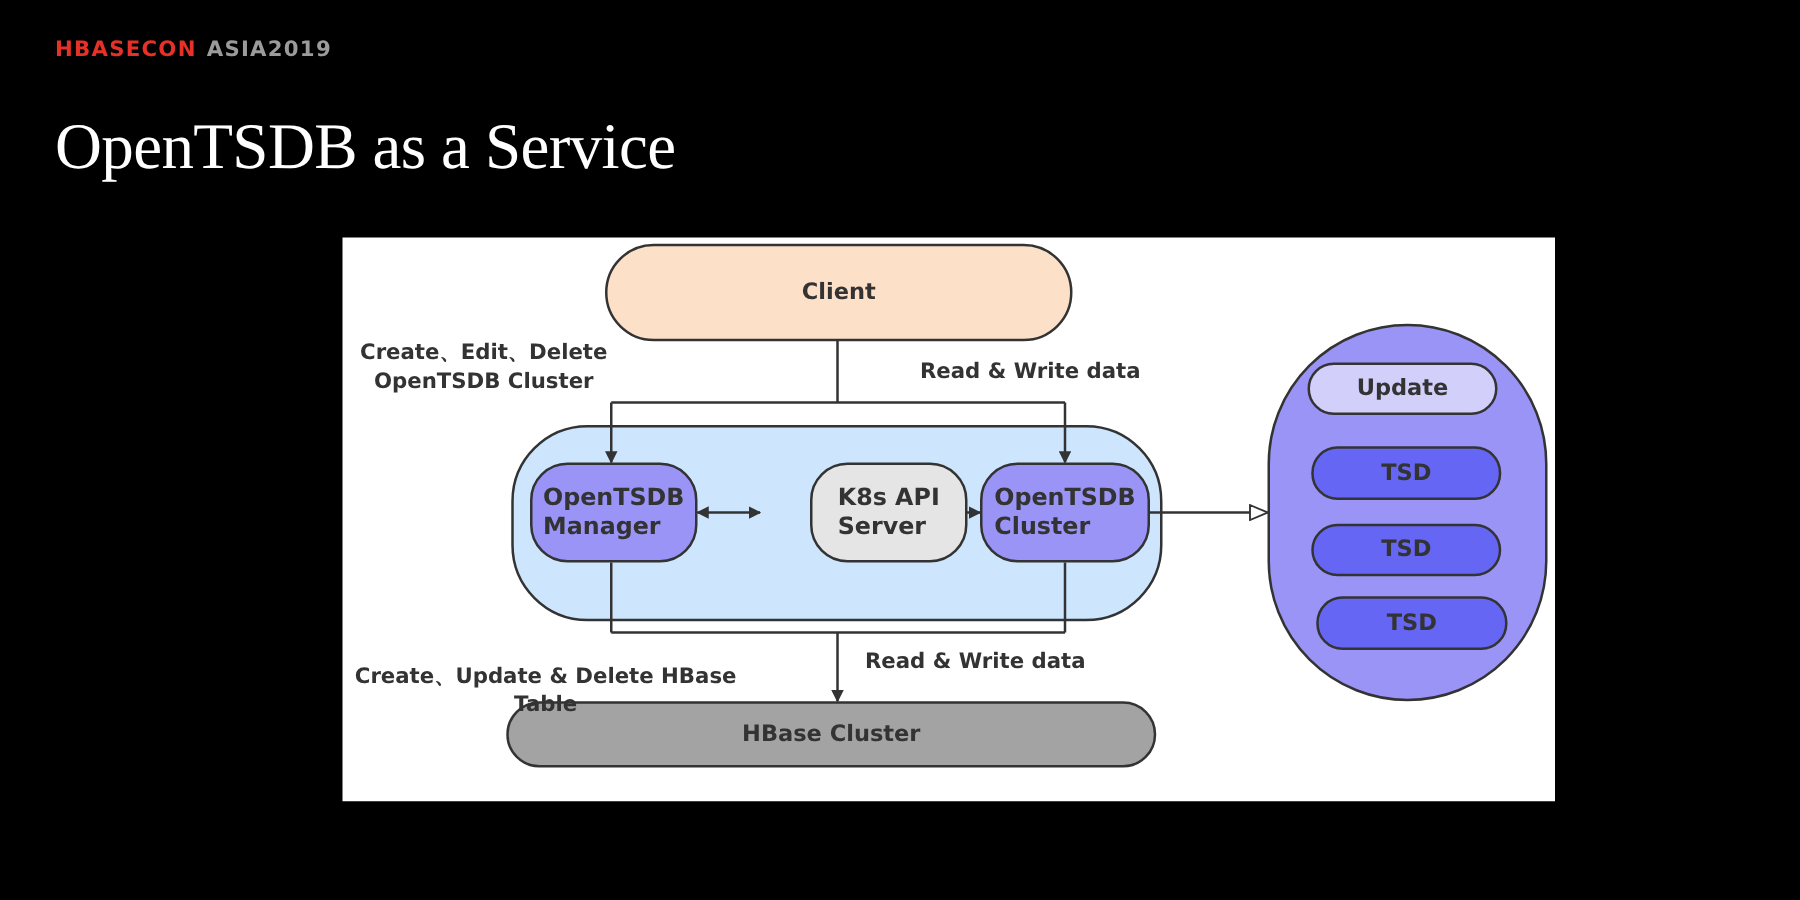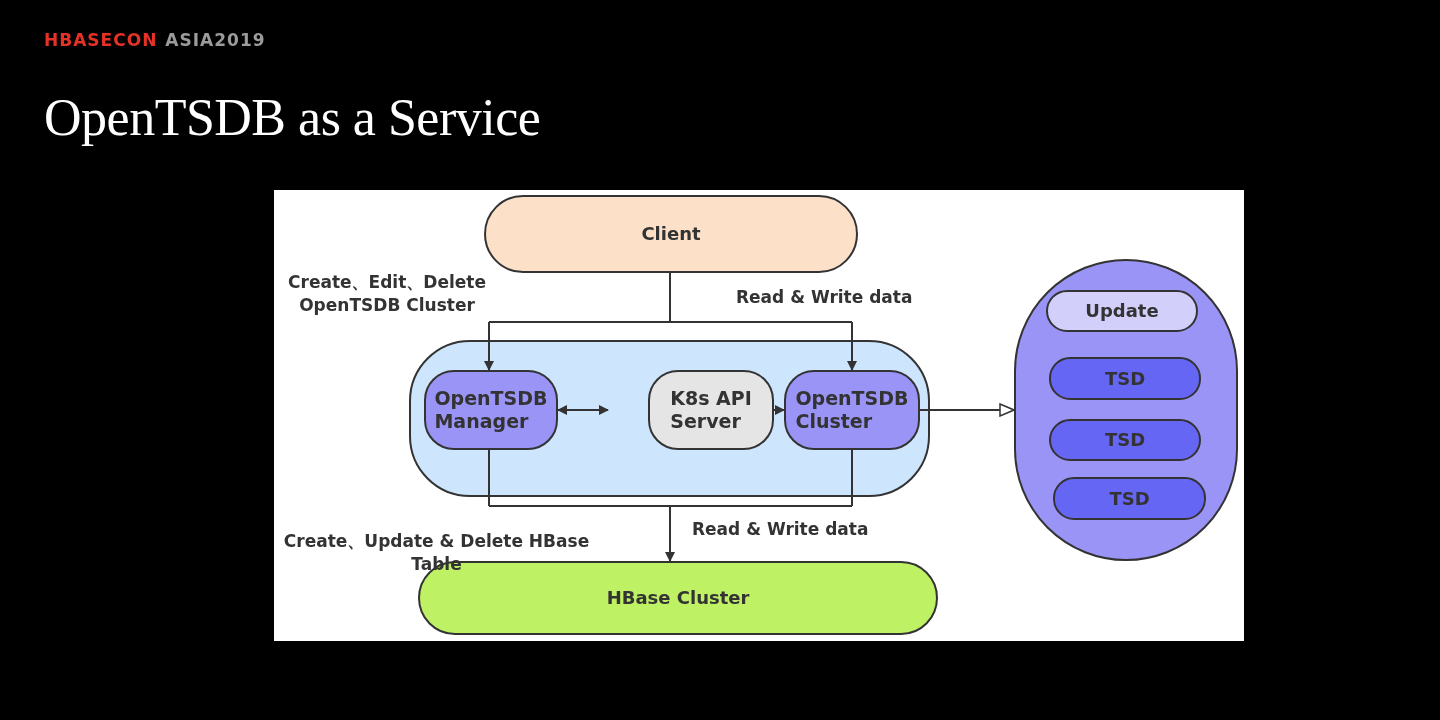--- a/index.html
+++ b/index.html
@@ -68,21 +68,21 @@
   <div class="node" style="left:334px;top:180px;width:126px;height:80px;border-radius:30px;background:#e5e5e5;font-size:19px;white-space:pre-line;margin-left:40px;">
     <span>K8s API
 Server</span>
   </div>
 
   <div class="node" style="left:510px;top:180px;width:136px;height:80px;border-radius:30px;background:#9a94f7;font-size:19px;white-space:pre-line;">
     <span>OpenTSDB
 Cluster</span>
   </div>
 
-  <div class="node" style="left:144px;top:371px;width:520px;height:74px;border-radius:37px;background:#bef264;font-size:18px;">
+  <div class="node" style="left:131px;top:371px;width:520px;height:53px;border-radius:37px;background:#a3a3a3;font-size:18px;">
     <span>HBase Cluster</span>
   </div>
 
   <div class="node" style="left:772px;top:100px;width:152px;height:42px;border-radius:21px;background:#d2d0fb;font-size:18px;">
     <span>Update</span>
   </div>
   <div class="node" style="left:775px;top:167px;width:152px;height:43px;border-radius:21px;background:#6666f5;font-size:18px;">
     <span>TSD</span>
   </div>
   <div class="node" style="left:775px;top:229px;width:152px;height:42px;border-radius:21px;background:#6666f5;font-size:18px;">

